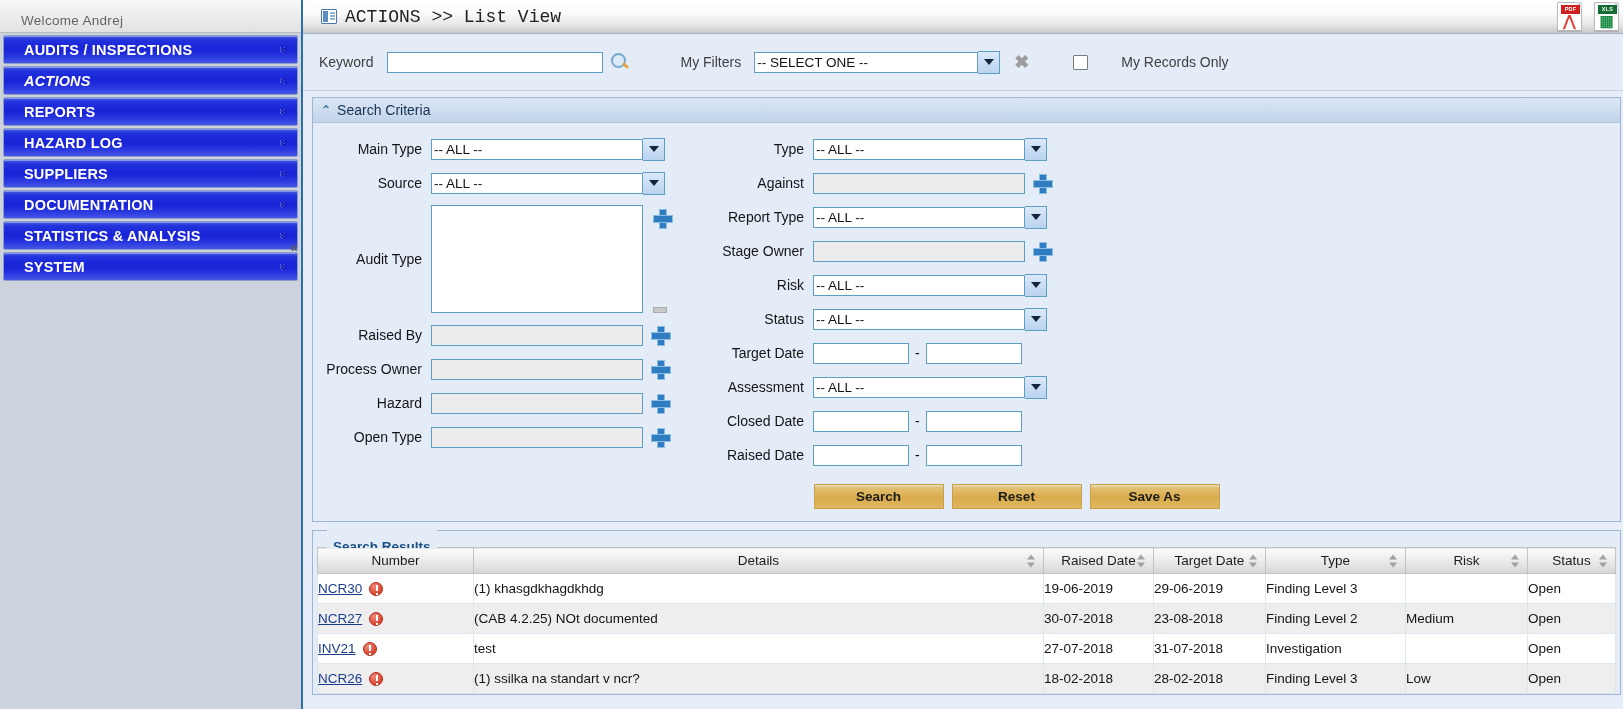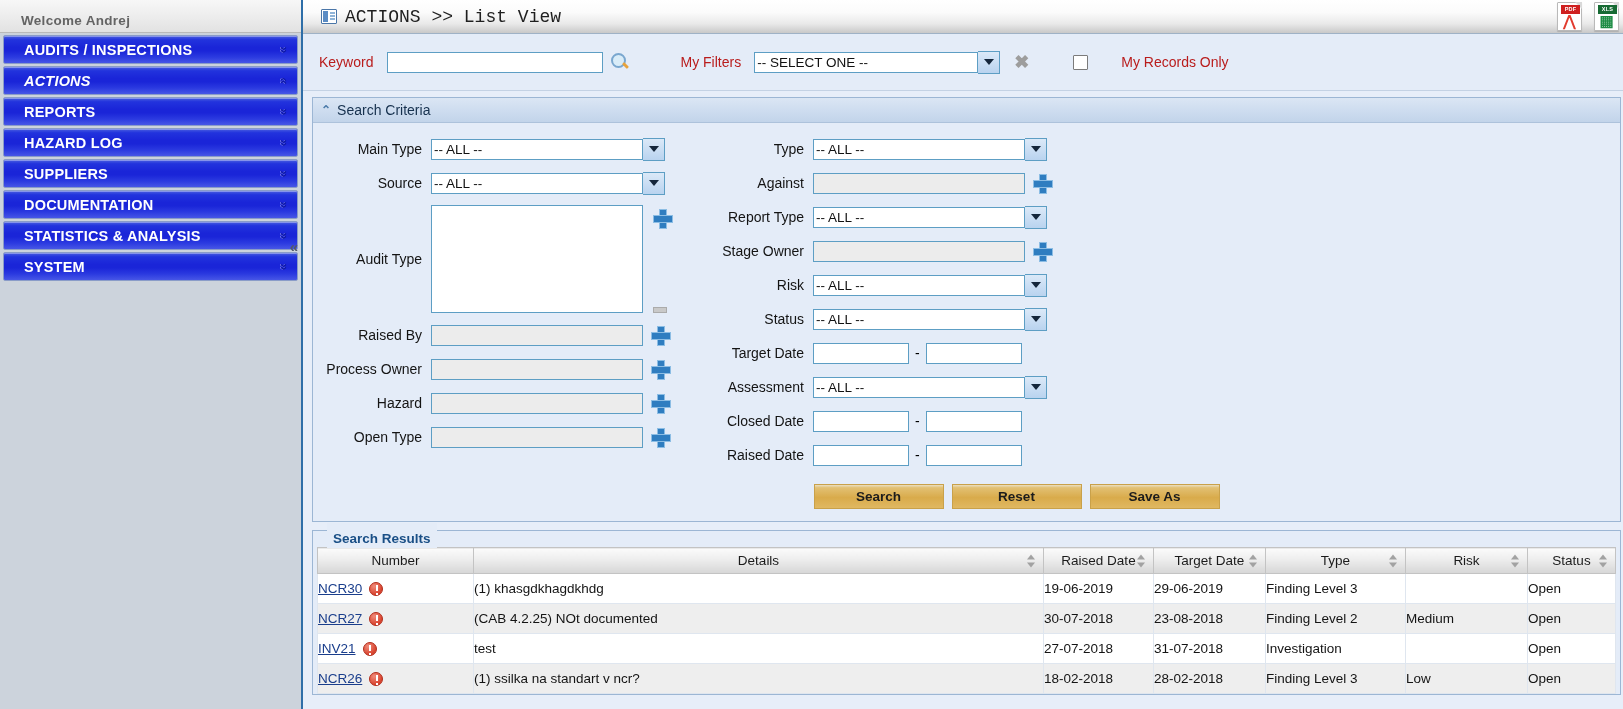--- a/index.html
+++ b/index.html
@@ -23,21 +23,21 @@
   .welcome-bar {
     height: 33px;
     background: linear-gradient(to bottom, #f7f7f7 0%, #ededed 50%, #e2e2e2 100%);
     border-bottom: 1px solid #b9b9b9;
     display: flex; align-items: center;
     padding-left: 21px;
   }
   .welcome-bar span {
     color: #646464;
     font-size: 13.5px;
-    font-weight: bold;
+    font-weight: normal;
     letter-spacing: .3px;
     margin-top: 8px;
   }
   .nav-wrap { padding: 2px 2px 0 2px; }
   .nav-group { margin-bottom: 2px; }
   .nav-head {
     height: 29px;
     margin: 0 1px;
     background: linear-gradient(to bottom,
        #4a5fe0 0%, #2233dd 14%, #1a25d8 42%,
@@ -169,21 +169,21 @@
 
   
   .filterbar {
     height: 57px;
     background: #e4ecf8;
     border-bottom: 1px solid #c4d2e4;
     display: flex; align-items: center;
     padding-left: 16px;
     gap: 0;
   }
-  .lbl { color: #b91c1c; font-size: 14px; }
+  .lbl { color: #404040; font-size: 14px; }
   .ipt {
     border: 1px solid #5d9ec4;
     background: #ffffff;
     height: 21px;
     font-size: 13.5px;
     font-family: "Liberation Sans", sans-serif;
     padding: 0 2px;
     color: #111;
     outline: none;
   }
@@ -293,21 +293,21 @@
   
   .results {
     margin: 8px 8px 0 9px;
     border: 1px solid #9cb6d4;
     background: #e4ecf8;
     position: relative;
     padding: 0;
   }
   .results-legend {
     position: absolute; top: -8px; left: 14px;
-    background: #e4ecf8; padding: 8px 6px;
+    background: #e4ecf8; padding: 16px 6px;
     color: #1a4f86; font-weight: bold; font-size: 13.5px;
   }
   .tbl-wrap { padding: 16px 4px 0 4px; }
   table.rt { border-collapse: collapse; width: 100%; table-layout: fixed; background: #fff; }
   table.rt th {
     height: 26px;
     background: linear-gradient(to bottom,#fbfbfb 0%, #ededed 45%, #d6d6d6 100%);
     border: 1px solid #c3c3c3;
     font-weight: normal; font-size: 13.5px; color: #1b1b1b;
     position: relative;

